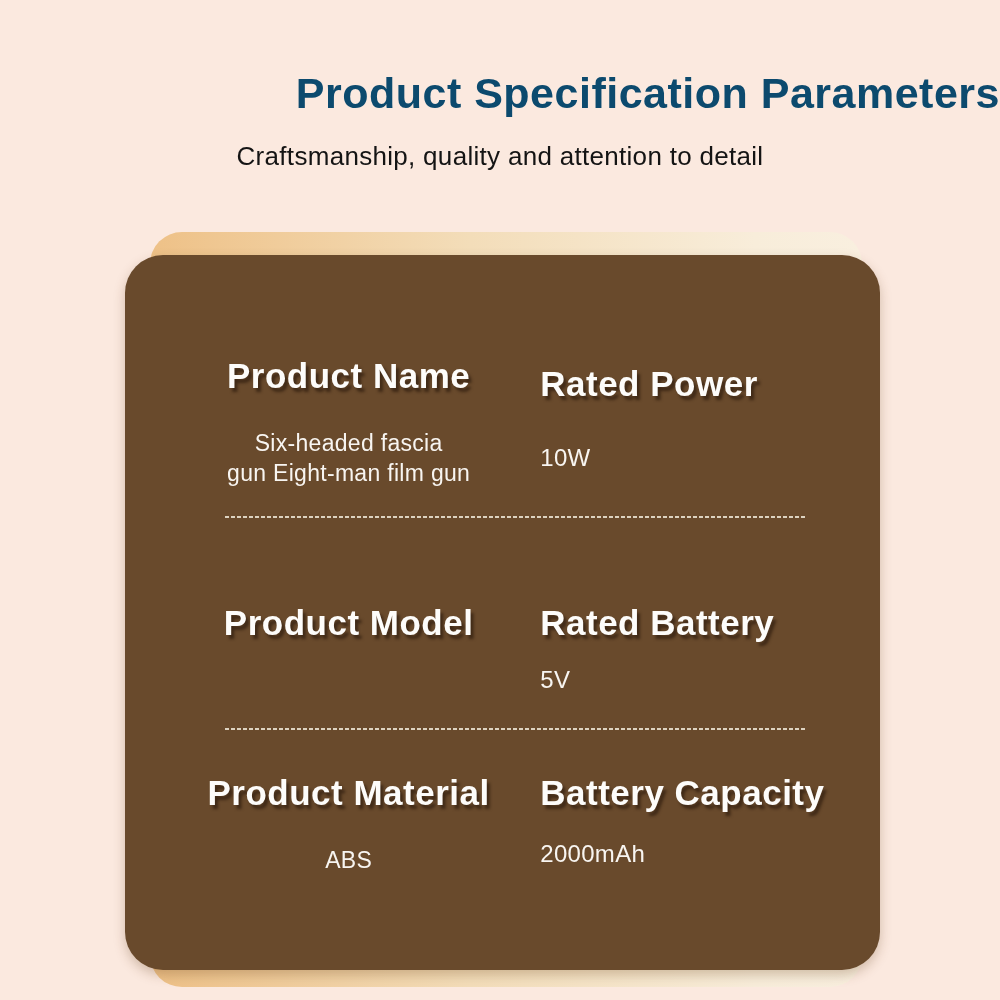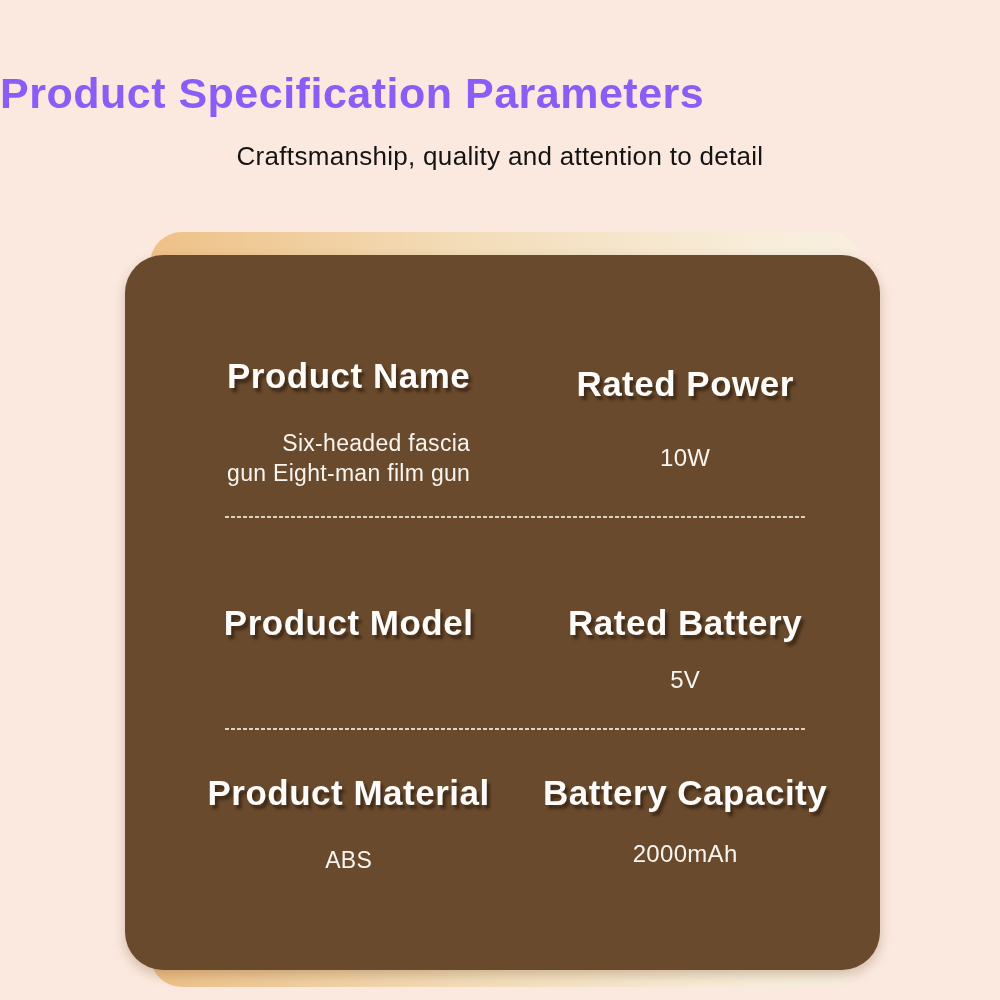--- a/index.html
+++ b/index.html
@@ -3,21 +3,21 @@
 <meta charset="utf-8">
 <style>
   html,body{margin:0;padding:0;}
   body{
     width:1000px;height:1000px;overflow:hidden;position:relative;
     background:#fbe9df;
     font-family:"Liberation Sans","DejaVu Sans",sans-serif;
   }
   .page-title{
     position:absolute;top:70px;left:0;width:1000px;
-    text-align:left;font-size:43px;font-weight:bold;color:#8b5cf6;
+    text-align:right;font-size:43px;font-weight:bold;color:#0c4a6e;
     letter-spacing:0.5px;line-height:1.1;margin:0;
   }
   .page-subtitle{
     position:absolute;top:141px;left:0;width:1000px;
     text-align:center;font-size:26px;font-weight:400;color:#141414;
     letter-spacing:0.3px;line-height:1.2;margin:0;
   }
   .backplate{
     position:absolute;left:150px;top:232px;width:712px;height:755px;
     border-radius:32px;
@@ -31,31 +31,31 @@
     display:flex;flex-direction:column;
   }
   .spec-row{
     display:grid;grid-template-columns:55% 45%;
     box-sizing:border-box;
   }
   .row-1{height:261px;padding-top:100px;}
   .row-2{height:210px;padding-top:84px;}
   .row-3{height:240px;padding-top:42px;}
   .cell-left{padding-left:32px;text-align:center;}
-  .cell-right{padding-right:50px;text-align:center;}
+  .cell-right{padding-right:50px;text-align:left;}
   .spec-label{
     font-size:35px;font-weight:bold;color:#fdfcfa;
     line-height:42px;letter-spacing:0.5px;
     text-shadow:3px 4px 3px rgba(30,15,5,0.55);
   }
   .spec-value{
     font-size:24px;color:#f8f5f1;line-height:30px;letter-spacing:0.3px;
   }
   .row-1 .cell-left .spec-value{
-    font-size:23px;text-align:right;white-space:pre-line;
+    font-size:23px;text-align:center;white-space:pre-line;
     width:fit-content;margin:31px auto 0 auto;
   }
   .row-1 .cell-right .spec-label{margin-top:8px;}
   .row-1 .cell-right .spec-value{margin-top:38px;}
   .row-2 .spec-value{margin-top:21px;}
   .row-3 .cell-left .spec-value{margin-top:31px;font-size:23px;}
   .row-3 .cell-right .spec-value{margin-top:25px;}
   .dashed-divider{
     height:2px;margin:0 75px 0 100px;flex:none;
     background:repeating-linear-gradient(90deg,

